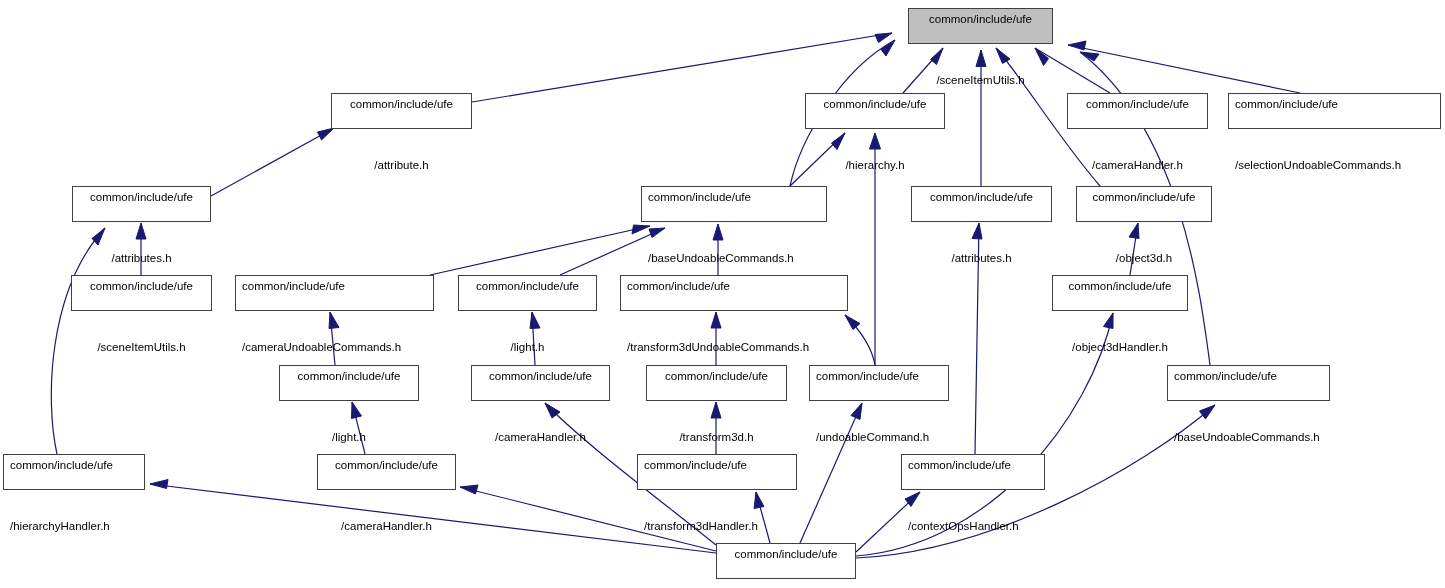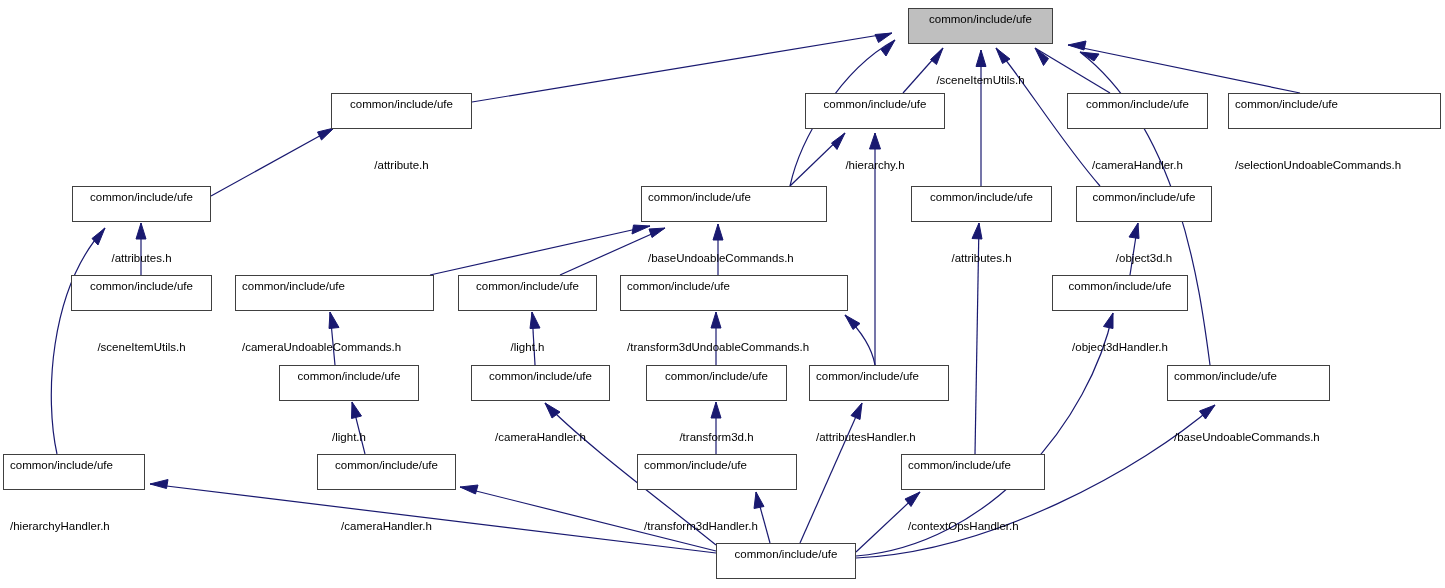--- a/index.html
+++ b/index.html
@@ -98,21 +98,21 @@
       <div class="node center" style="left: 911px; top: 186px; width: 141px; height: 36px;"><span class="nline">common/include/ufe</span><span class="nline">/attributes.h</span></div>
       <div class="node center" style="left: 1076px; top: 186px; width: 136px; height: 36px;"><span class="nline">common/include/ufe</span><span class="nline">/object3d.h</span></div>
       <div class="node center" style="left: 71px; top: 275px; width: 141px; height: 36px;"><span class="nline">common/include/ufe</span><span class="nline">/sceneItemUtils.h</span></div>
       <div class="node left" style="left: 235px; top: 275px; width: 199px; height: 36px;"><span class="nline">common/include/ufe</span><span class="nline">/cameraUndoableCommands.h</span></div>
       <div class="node center" style="left: 458px; top: 275px; width: 139px; height: 36px;"><span class="nline">common/include/ufe</span><span class="nline">/light.h</span></div>
       <div class="node left" style="left: 620px; top: 275px; width: 228px; height: 36px;"><span class="nline">common/include/ufe</span><span class="nline">/transform3dUndoableCommands.h</span></div>
       <div class="node center" style="left: 1052px; top: 275px; width: 136px; height: 36px;"><span class="nline">common/include/ufe</span><span class="nline">/object3dHandler.h</span></div>
       <div class="node center" style="left: 279px; top: 365px; width: 140px; height: 36px;"><span class="nline">common/include/ufe</span><span class="nline">/light.h</span></div>
       <div class="node center" style="left: 471px; top: 365px; width: 139px; height: 36px;"><span class="nline">common/include/ufe</span><span class="nline">/cameraHandler.h</span></div>
       <div class="node center" style="left: 646px; top: 365px; width: 141px; height: 36px;"><span class="nline">common/include/ufe</span><span class="nline">/transform3d.h</span></div>
-      <div class="node left" style="left: 809px; top: 365px; width: 140px; height: 36px;"><span class="nline">common/include/ufe</span><span class="nline">/attributesHandler.h</span></div>
+      <div class="node left" style="left: 809px; top: 365px; width: 140px; height: 36px;"><span class="nline">common/include/ufe</span><span class="nline">/undoableCommand.h</span></div>
       <div class="node left" style="left: 1167px; top: 365px; width: 163px; height: 36px;"><span class="nline">common/include/ufe</span><span class="nline">/baseUndoableCommands.h</span></div>
       <div class="node left" style="left: 3px; top: 454px; width: 142px; height: 36px;"><span class="nline">common/include/ufe</span><span class="nline">/hierarchyHandler.h</span></div>
       <div class="node center" style="left: 317px; top: 454px; width: 139px; height: 36px;"><span class="nline">common/include/ufe</span><span class="nline">/cameraHandler.h</span></div>
       <div class="node left" style="left: 637px; top: 454px; width: 160px; height: 36px;"><span class="nline">common/include/ufe</span><span class="nline">/transform3dHandler.h</span></div>
       <div class="node left" style="left: 901px; top: 454px; width: 144px; height: 36px;"><span class="nline">common/include/ufe</span><span class="nline">/contextOpsHandler.h</span></div>
       <div class="node center" style="left: 716px; top: 543px; width: 140px; height: 36px;"><span class="nline">common/include/ufe</span><span class="nline">/contextOps.h</span></div>
     </div>
 </div>
 
 </body></html>

